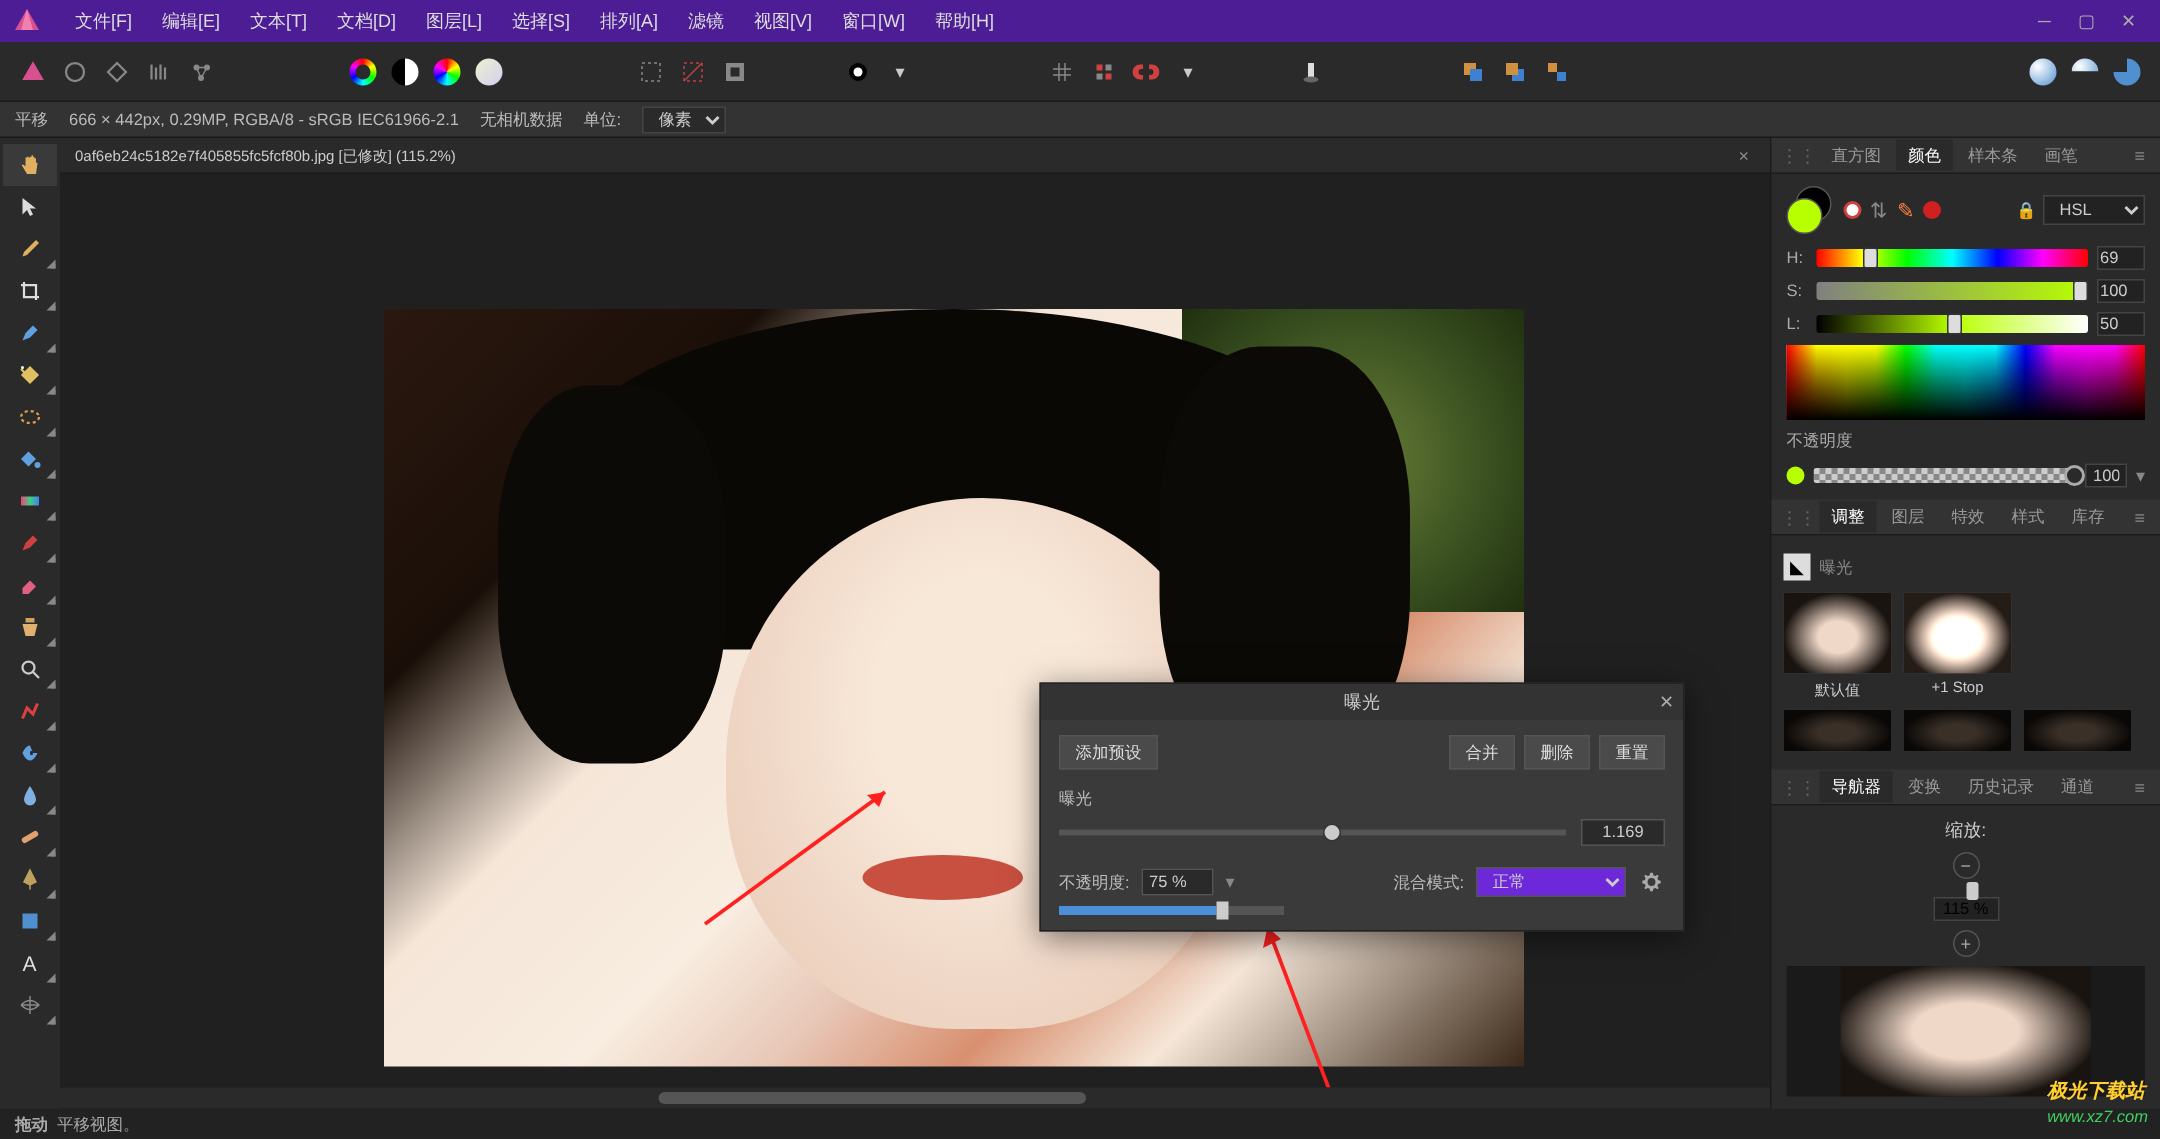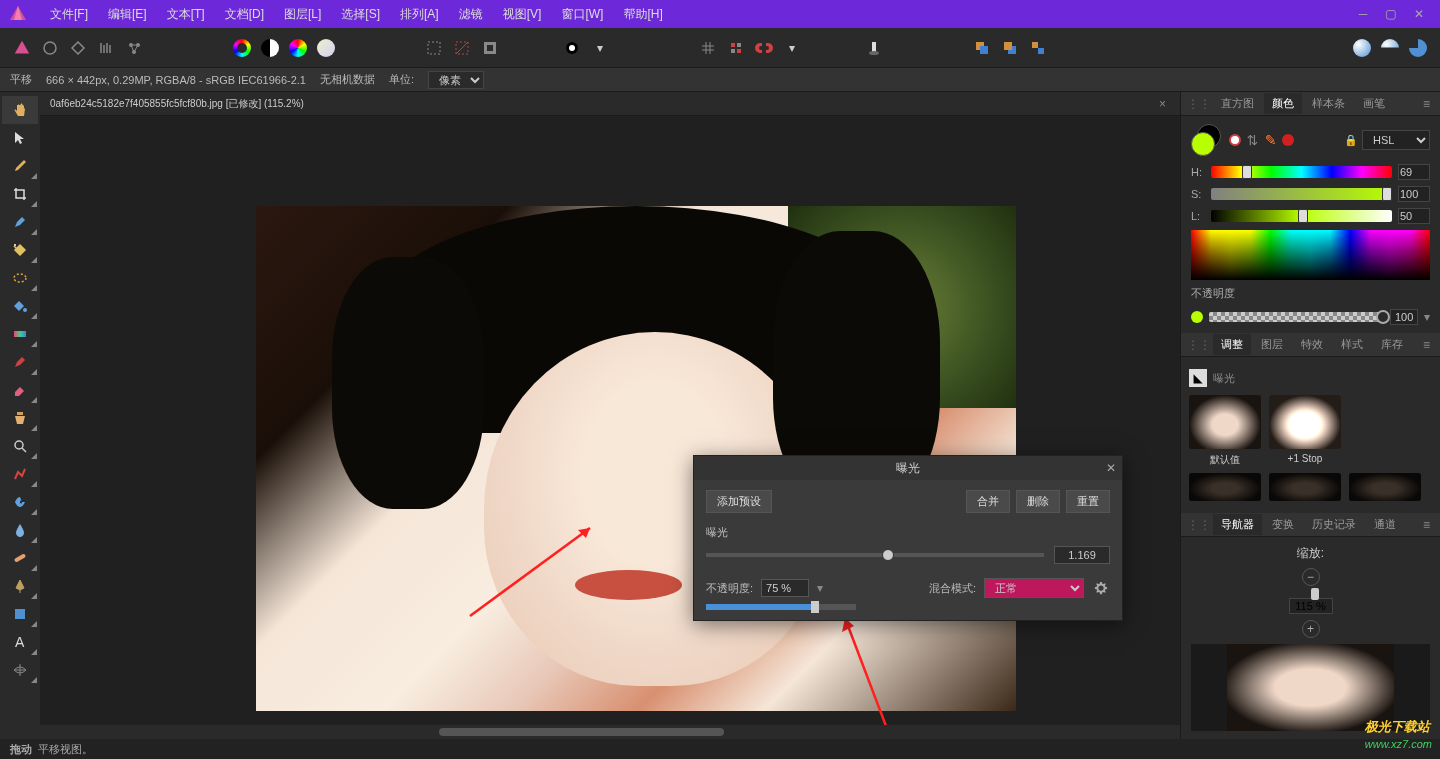--- a/index.html
+++ b/index.html
@@ -1,19 +1,19 @@
 <!DOCTYPE html>
 <html><head>
 <meta charset="utf-8">
 <style>
 * { margin: 0; padding: 0; box-sizing: border-box; font-family: "Microsoft YaHei", Arial, sans-serif; }
 body { background: #2a2a2a; color: #ccc; font-size: 12px; overflow: hidden; width: 1440px; height: 759px; position: relative; }
 
 
-.titlebar { height: 28px; background: #6d28d9; display: flex; align-items: center; padding: 0 8px; }
+.titlebar { height: 28px; background: #4c1d95; display: flex; align-items: center; padding: 0 8px; }
 .app-logo { width: 20px; height: 20px; margin-right: 12px; display: flex; align-items: center; justify-content: center; }
 .menu-item { padding: 4px 10px; cursor: pointer; color: #ddd; }
 .window-controls { margin-left: auto; display: flex; gap: 14px; padding-right: 6px; }
 .win-btn { width: 14px; height: 14px; cursor: pointer; color: #aaa; display: flex; align-items: center; justify-content: center; }
 
 
 .toolbar { height: 40px; background: #2a2a2a; border-bottom: 1px solid #1a1a1a; display: flex; align-items: center; padding: 0 10px; gap: 6px; }
 .tb-group { display: flex; gap: 4px; align-items: center; }
 .tb-sep { width: 20px; }
 .tb-btn { width: 24px; height: 24px; display: flex; align-items: center; justify-content: center; cursor: pointer; border-radius: 2px; }
@@ -127,21 +127,21 @@
 .dlg-label { color: #bbb; font-size: 11px; margin-bottom: 6px; display: block; }
 .dlg-slider-row { display: flex; align-items: center; gap: 10px; margin-bottom: 14px; }
 .dlg-slider { flex: 1; height: 4px; background: #555; position: relative; cursor: pointer; }
 .dlg-slider-thumb { position: absolute; width: 12px; height: 12px; background: #ccc; border-radius: 50%; top: -4px; border: 1px solid #333; }
 .dlg-val { background: #2a2a2a; border: 1px solid #555; color: #ccc; padding: 2px 8px; font-size: 11px; width: 56px; text-align: center; }
 .dlg-row2 { display: flex; align-items: center; gap: 8px; }
 .dlg-inline-label { color: #bbb; font-size: 11px; text-align: center; }
 .dlg-mini-slider { width: 150px; height: 6px; background: linear-gradient(90deg, #4a90d8, #4a90d8 70%, #555 70%); position: relative; margin-top: 6px; }
 .dlg-mini-thumb { position: absolute; width: 8px; height: 12px; background: #ccc; top: -3px; left: 70%; }
 .dlg-gear { width: 18px; height: 18px; color: #aaa; cursor: pointer; display: flex; align-items: center; justify-content: center; }
-.dlg-select { background: #be185d; border: 1px solid #555; color: #ccc; padding: 2px 6px; font-size: 11px; flex: 1; }
+.dlg-select { background: #6d28d9; border: 1px solid #555; color: #ccc; padding: 2px 6px; font-size: 11px; flex: 1; }
 .dlg-val-sm { background: #2a2a2a; border: 1px solid #555; color: #ccc; padding: 2px 4px; font-size: 11px; width: 48px; text-align: left; }
 
 
 .statusbar { height: 20px; background: #222; display: flex; align-items: center; padding: 0 10px; color: #aaa; font-size: 11px; gap: 6px; }
 
 
 .watermark { position: absolute; right: 8px; bottom: 8px; font-size: 13px; font-style: italic; }
 .wm-logo { color: #ffd030; font-weight: bold; }
 .wm-url { color: #40d060; font-size: 11px; }
 </style>

